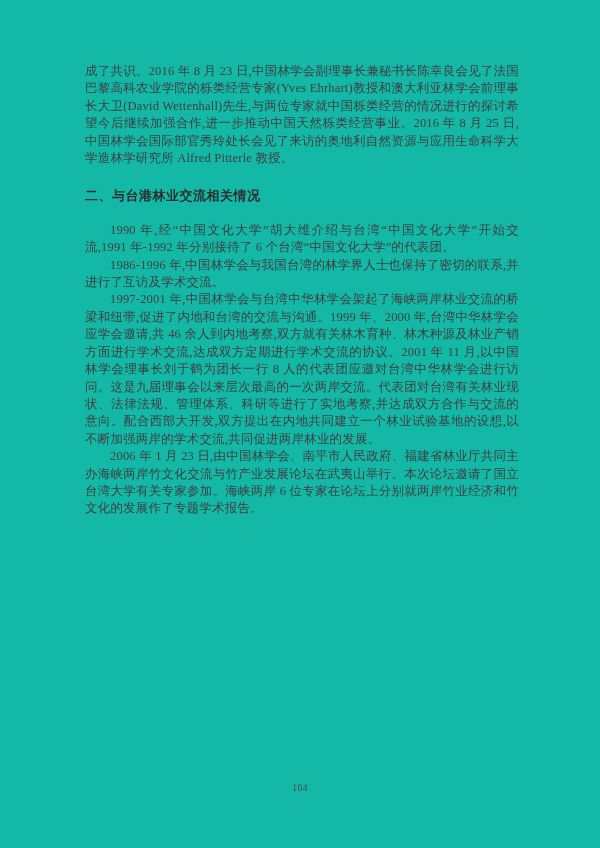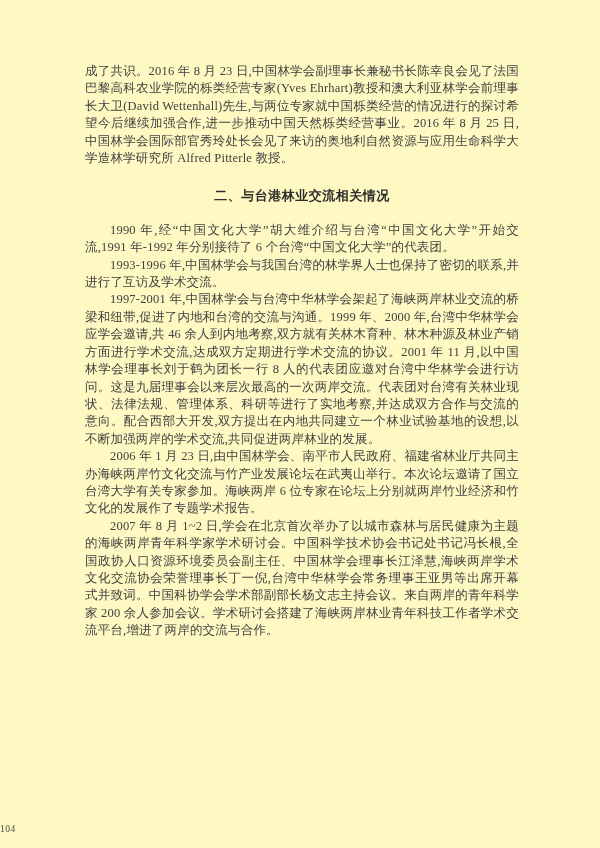--- a/index.html
+++ b/index.html
@@ -12,21 +12,21 @@
     background: #fbfbf9;
     position: relative;
     overflow: hidden;
   }
   .page {
     position: absolute;
     left: 0;
     top: 0;
     width: 600px;
     height: 848px;
-    background: #fef9c3;
+    background: #14b8a6;
   }
   .textblock {
     position: absolute;
     left: 85px;
     top: 63px;
     width: 434px;
     font-family: "Liberation Serif", "DejaVu Serif", serif;
     font-size: 12.5px;
     line-height: 17.4px;
     color: #3f3f3f;
@@ -41,43 +41,41 @@
   .para.no-indent {
     text-indent: 0;
   }
   .heading {
     font-family: "Liberation Sans", "DejaVu Sans", sans-serif;
     font-size: 13px;
     font-weight: bold;
     color: #2e2e2e;
     margin: 20px 0 17px 0;
     text-indent: 0;
-    text-align: center;
+    text-align: left;
     letter-spacing: 0.5px;
   }
   .pagenum {
     position: absolute;
     left: 0;
     top: 783px;
     width: 600px;
-    text-align: left;
+    text-align: center;
     font-family: "Liberation Serif", "DejaVu Serif", serif;
     font-size: 9.5px;
     color: #4a4a4a;
     letter-spacing: 0.5px;
-    margin-top: 41px;
   }
 </style>
 </head>
 <body>
 
 <div class="page">
   <div class="textblock">
     <p class="para no-indent">成了共识。2016 年 8 月 23 日,中国林学会副理事长兼秘书长陈幸良会见了法国巴黎高科农业学院的栎类经营专家(Yves Ehrhart)教授和澳大利亚林学会前理事长大卫(David Wettenhall)先生,与两位专家就中国栎类经营的情况进行的探讨希望今后继续加强合作,进一步推动中国天然栎类经营事业。2016 年 8 月 25 日,中国林学会国际部官秀玲处长会见了来访的奥地利自然资源与应用生命科学大学造林学研究所 Alfred Pitterle 教授。</p>
     <h2 class="heading">二、与台港林业交流相关情况</h2>
     <p class="para">1990 年,经“中国文化大学”胡大维介绍与台湾“中国文化大学”开始交流,1991 年-1992 年分别接待了 6 个台湾“中国文化大学”的代表团。</p>
-    <p class="para">1993-1996 年,中国林学会与我国台湾的林学界人士也保持了密切的联系,并进行了互访及学术交流。</p>
+    <p class="para">1986-1996 年,中国林学会与我国台湾的林学界人士也保持了密切的联系,并进行了互访及学术交流。</p>
     <p class="para">1997-2001 年,中国林学会与台湾中华林学会架起了海峡两岸林业交流的桥梁和纽带,促进了内地和台湾的交流与沟通。1999 年、2000 年,台湾中华林学会应学会邀请,共 46 余人到内地考察,双方就有关林木育种、林木种源及林业产销方面进行学术交流,达成双方定期进行学术交流的协议。2001 年 11 月,以中国林学会理事长刘于鹤为团长一行 8 人的代表团应邀对台湾中华林学会进行访问。这是九届理事会以来层次最高的一次两岸交流。代表团对台湾有关林业现状、法律法规、管理体系、科研等进行了实地考察,并达成双方合作与交流的意向。配合西部大开发,双方提出在内地共同建立一个林业试验基地的设想,以不断加强两岸的学术交流,共同促进两岸林业的发展。</p>
     <p class="para">2006 年 1 月 23 日,由中国林学会、南平市人民政府、福建省林业厅共同主办海峡两岸竹文化交流与竹产业发展论坛在武夷山举行。本次论坛邀请了国立台湾大学有关专家参加。海峡两岸 6 位专家在论坛上分别就两岸竹业经济和竹文化的发展作了专题学术报告。</p>
-    <p class="para">2007 年 8 月 1~2 日,学会在北京首次举办了以城市森林与居民健康为主题的海峡两岸青年科学家学术研讨会。中国科学技术协会书记处书记冯长根,全国政协人口资源环境委员会副主任、中国林学会理事长江泽慧,海峡两岸学术文化交流协会荣誉理事长丁一倪,台湾中华林学会常务理事王亚男等出席开幕式并致词。中国科协学会学术部副部长杨文志主持会议。来自两岸的青年科学家 200 余人参加会议。学术研讨会搭建了海峡两岸林业青年科技工作者学术交流平台,增进了两岸的交流与合作。</p>
   </div>
   <div class="pagenum">104</div>
 </div>
 
 </body></html>

